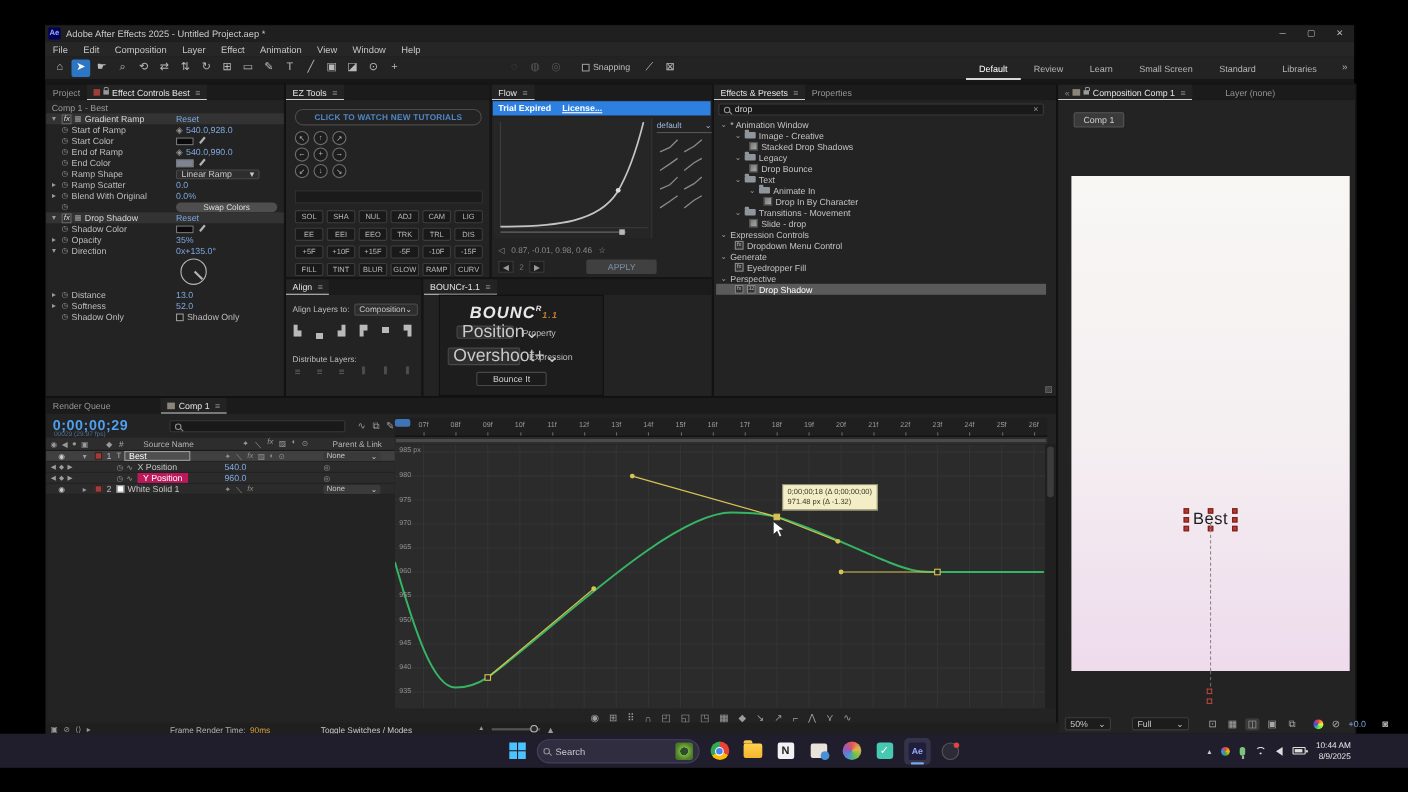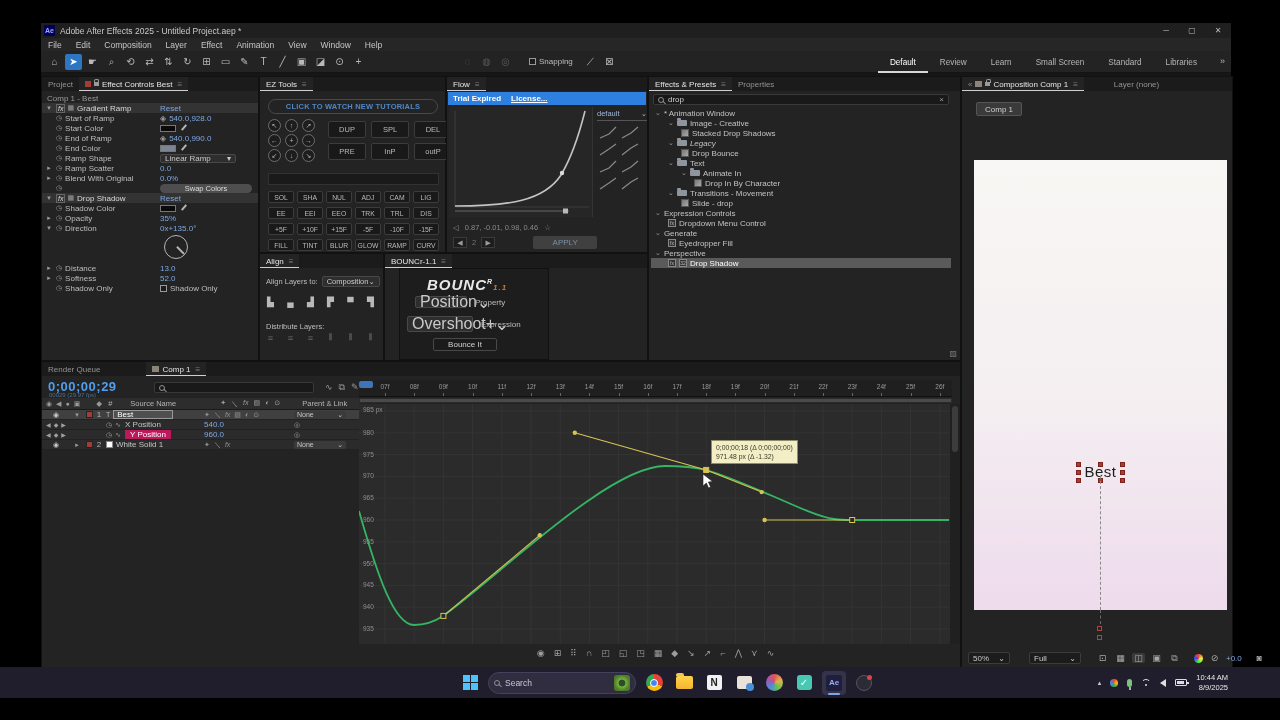--- a/index.html
+++ b/index.html
@@ -353,28 +353,20 @@
     <div id="ezanchor" style="position:absolute;left:8px;top:42px;display:grid;grid-template-columns:repeat(3,15px);grid-gap:2px">
         <div class="circ">↖</div>
         <div class="circ">↑</div>
         <div class="circ">↗</div>
         <div class="circ">←</div>
         <div class="circ">+</div>
         <div class="circ">→</div>
         <div class="circ">↙</div>
         <div class="circ">↓</div>
         <div class="circ">↘</div>
-      </div>
-    <div id="eztop" style="position:absolute;left:68px;top:44px;display:grid;grid-template-columns:repeat(3,38px);grid-gap:5px 5px">
-        <div class="ezbtn" style="height: 17px; font-size: 7.5px;">DUP</div>
-        <div class="ezbtn" style="height: 17px; font-size: 7.5px;">SPL</div>
-        <div class="ezbtn" style="height: 17px; font-size: 7.5px;">DEL</div>
-        <div class="ezbtn" style="height: 17px; font-size: 7.5px;">PRE</div>
-        <div class="ezbtn" style="height: 17px; font-size: 7.5px;">InP</div>
-        <div class="ezbtn" style="height: 17px; font-size: 7.5px;">outP</div>
       </div>
     <div style="position:absolute;left:8px;top:96px;width:171px;height:12px;background:#1a1a1a;border:1px solid #323232"></div>
     <div id="ezgrid" style="position:absolute;left:8px;top:114px;display:grid;grid-template-columns:repeat(6,26px);grid-gap:4px 3px">
         <div class="ezbtn" style="height: 12px;">SOL</div>
         <div class="ezbtn" style="height: 12px;">SHA</div>
         <div class="ezbtn" style="height: 12px;">NUL</div>
         <div class="ezbtn" style="height: 12px;">ADJ</div>
         <div class="ezbtn" style="height: 12px;">CAM</div>
         <div class="ezbtn" style="height: 12px;">LIG</div>
         <div class="ezbtn" style="height: 12px;">EE</div>
@@ -484,21 +476,21 @@
         </div>
         <div class="trow" style="padding-left: 17px;">
           <span style="color: rgb(154, 154, 154); font-size: 7px; margin-right: 3px;">⌄</span>
           <span class="fold"></span>
           <span>Image - Creative</span>
         </div>
         <div class="trow" style="padding-left: 30px;">
           <span class="pre-ic"></span>
           <span>Stacked Drop Shadows</span>
         </div>
-        <div class="trow" style="padding-left: 17px; font-style: italic;">
+        <div class="trow" style="padding-left: 17px;">
           <span style="color: rgb(154, 154, 154); font-size: 7px; margin-right: 3px;">⌄</span>
           <span class="fold"></span>
           <span>Legacy</span>
         </div>
         <div class="trow" style="padding-left: 30px;">
           <span class="pre-ic"></span>
           <span>Drop Bounce</span>
         </div>
         <div class="trow" style="padding-left: 17px;">
           <span style="color: rgb(154, 154, 154); font-size: 7px; margin-right: 3px;">⌄</span>
@@ -893,20 +885,38 @@
         <span>◳</span>
         <span>▦</span>
         <span>◆</span>
         <span>↘</span>
         <span>↗</span>
         <span>⌐</span>
         <span>⋀</span>
         <span>⋎</span>
         <span>∿</span>
       </div>
+    <div id="tl-status">
+      <span style="margin-left:4px;display:flex;gap:5px;color:#9a9a9a;font-size:7px">
+        <span>▣</span>
+        <span>⊘</span>
+        <span>⟨⟩</span>
+        <span>▸</span>
+      </span>
+      <span style="margin-left:72px">Frame Render Time:</span>
+      <span style="margin-left:4px;color:#d9a13c">90ms</span>
+      <span style="margin-left:46px;color:#c9c9c9">Toggle Switches / Modes</span>
+      <span style="margin-left:60px;display:flex;align-items:center;gap:6px">
+        <span style="color:#9a9a9a;font-size:6px">▲</span>
+        <span style="width:44px;height:2px;background:#555;position:relative;display:inline-block">
+          <span style="position:absolute;right:2px;top:-3px;width:7px;height:7px;border:1px solid #bbb;border-radius:50%;background:#2a2a2a;display:inline-block"></span>
+        </span>
+        <span style="color:#9a9a9a;font-size:8px">▲</span>
+      </span>
+    </div>
   </div>
 </div>
 
 <div id="taskbar">
   <div id="tb-center">
     <div class="app">
         <span class="winlogo">
           <i></i>
           <i></i>
           <i></i>

